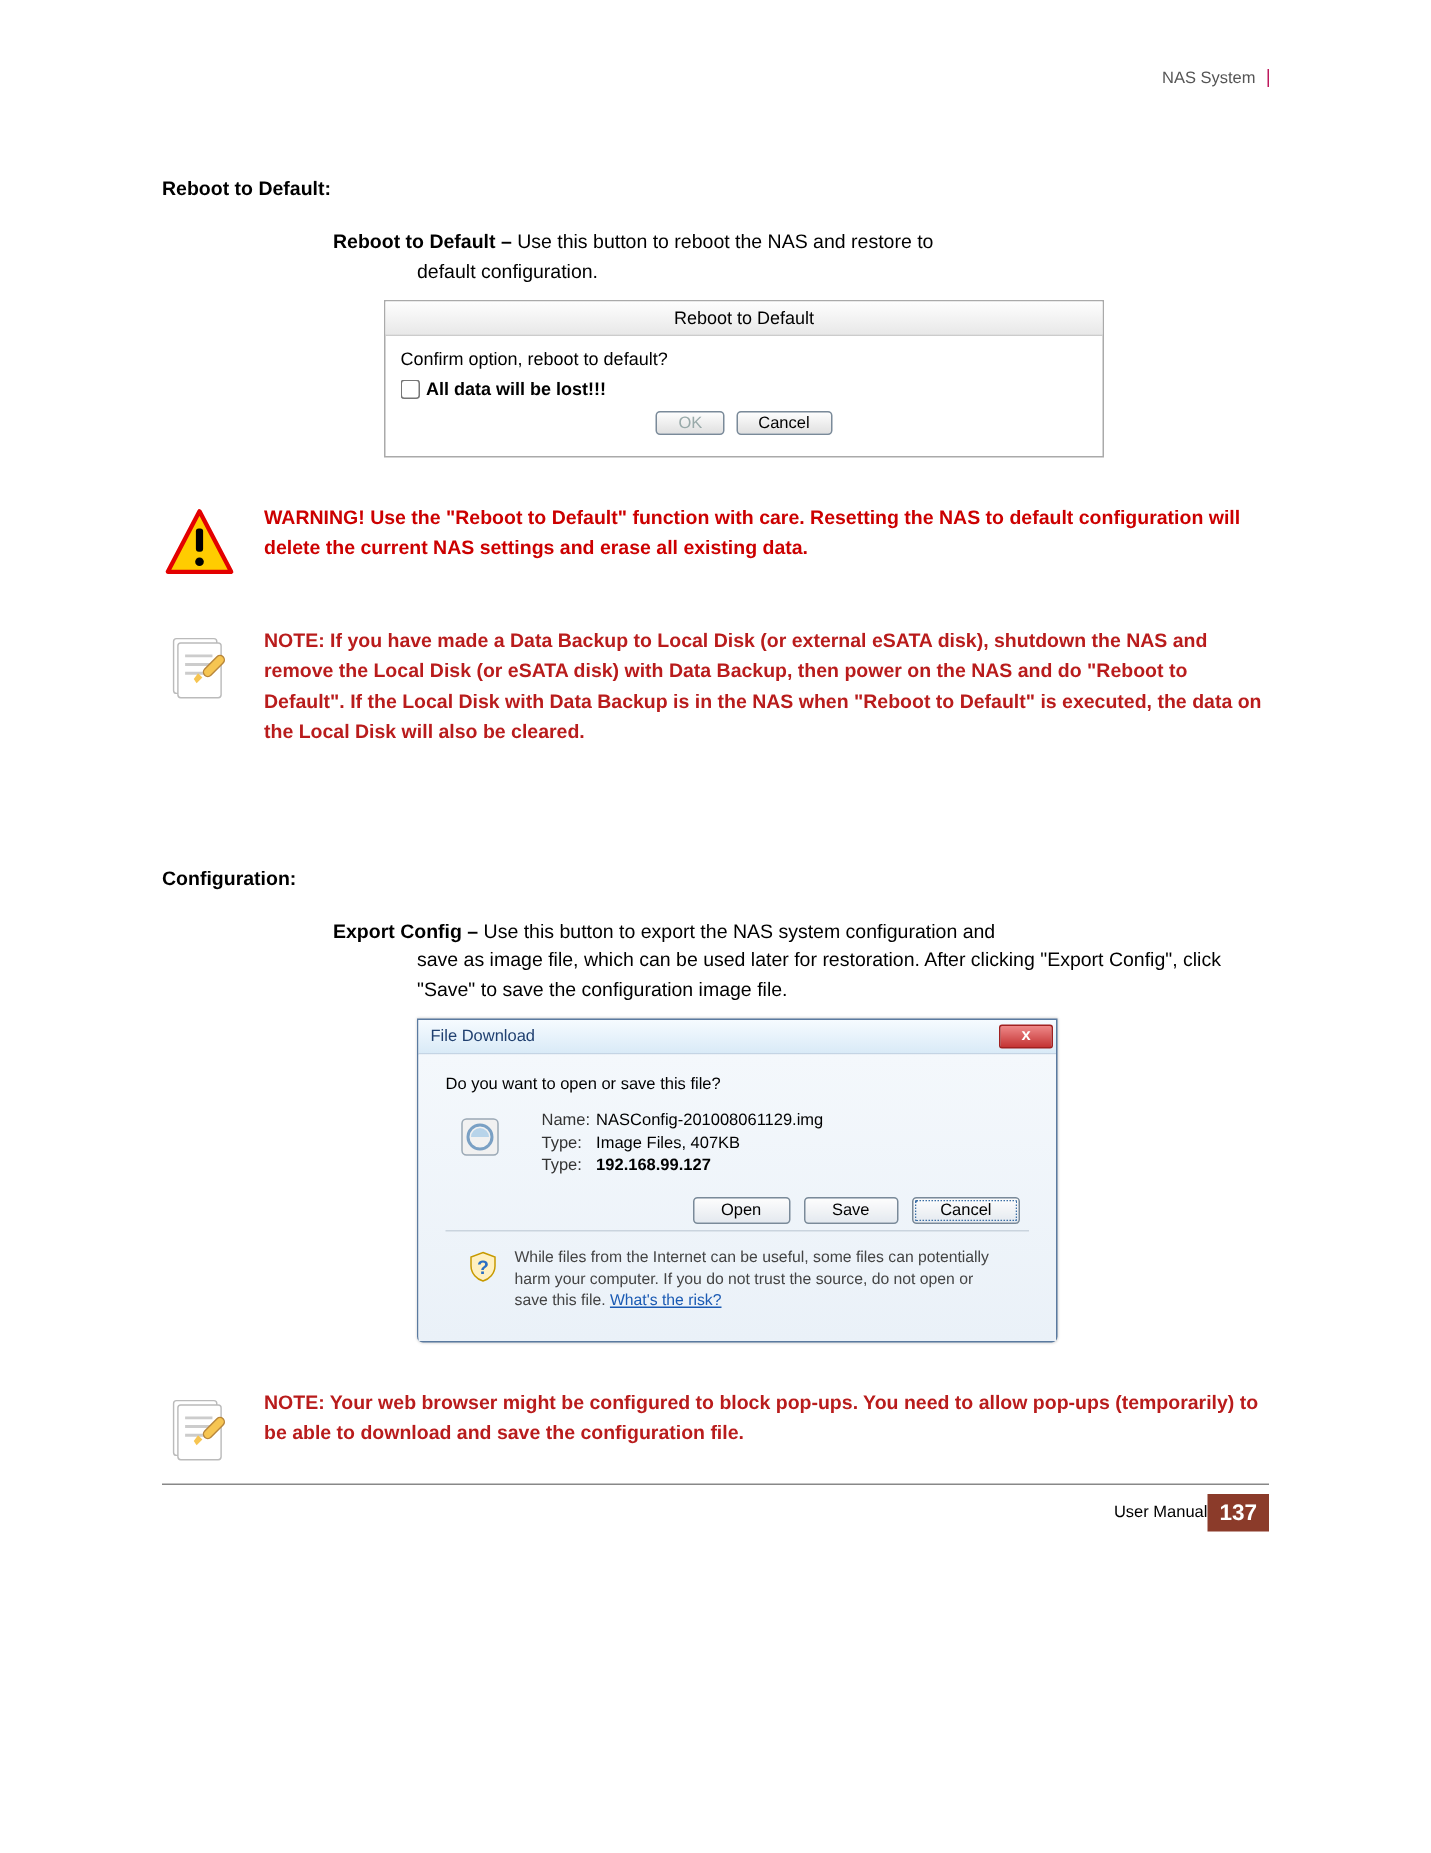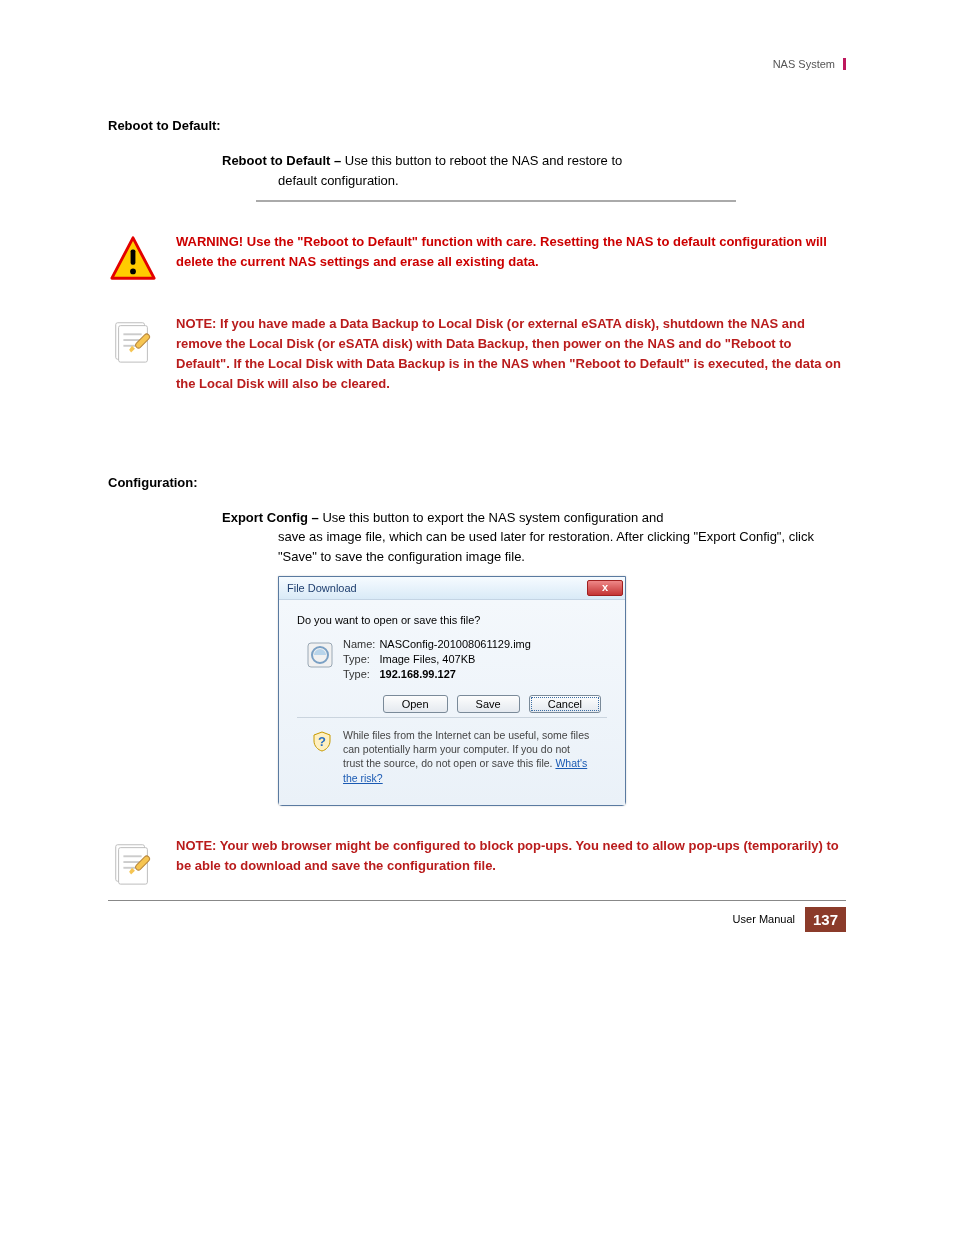--- a/index.html
+++ b/index.html
@@ -12,25 +12,25 @@
     margin: 0 auto;
     padding: 0;
   }
   .page {
     padding: 58px 108px 30px 108px;
     position: relative;
     min-height: 1155px;
   }
   .header-right {
     position: absolute;
-    top: 58px;
+    top: 46px;
     right: 108px;
     font-size: 11px;
     color: #555;
-    border-right: 3px solid #be185d;
+    border-right: 1px solid #be185d;
     padding-right: 8px;
   }
   h2.section {
     font-size: 13px;
     font-weight: bold;
     margin-top: 60px;
     margin-bottom: 18px;
   }
   h2.section.first { margin-top: 60px; }
   .indent {
@@ -101,21 +101,21 @@
     flex: 1;
     font-weight: bold;
     line-height: 1.55;
   }
   .text-red { color: #cc0000; }
   .text-blue { color: #b91c1c; }
   .section-spacer { height: 20px; }
 
   
   .filedlg {
-    width: 348px;
+    width: 427px;
     margin: 10px 0 22px 56px;
     border: 1px solid #5a7aa0;
     border-radius: 0 0 4px 4px;
     background: #fff;
     font-family: "Segoe UI", Tahoma, sans-serif;
     font-size: 11px;
     box-shadow: 0 0 2px rgba(0,0,0,0.2);
   }
   .filedlg-title {
     background: linear-gradient(#f6fbff,#d9eaf7);
@@ -142,21 +142,21 @@
     background: linear-gradient(#f4f8fc,#eaf1f8);
     padding: 14px 18px 10px 18px;
   }
   .filedlg-body .q {
     font-weight: normal;
     font-size: 11px;
     margin-bottom: 12px;
   }
   .fileinfo {
     display: flex;
-    gap: 8px;
+    gap: 26px;
     margin-left: 8px;
     margin-bottom: 12px;
   }
   .fileinfo .icon {
     width: 30px; height: 30px;
     display:flex; align-items:center; justify-content:center;
     margin-top:2px;
   }
   .fileinfo table { font-size: 11px; border-collapse: collapse; }
   .fileinfo td { padding: 0 4px 3px 0; vertical-align: top; white-space: nowrap; }
@@ -192,21 +192,20 @@
 
   
   .page-footer-line {
     border-top: 1px solid #888;
     margin-top: 12px;
   }
   .page-footer {
     display: flex;
     justify-content: flex-end;
     align-items: center;
-    gap: 10px;
     margin-top: 6px;
   }
   .page-footer .label { font-size: 11px; }
   .page-footer .num {
     background: #8b3b2a;
     color: #fff;
     font-weight: bold;
     padding: 4px 8px;
     font-size: 15px;
   }
@@ -220,20 +219,31 @@
 
   <h2 class="section first">Reboot to Default:</h2>
 
   <div class="indent">
     <p class="desc">
       <b>Reboot to Default –</b><span> Use this button to reboot the NAS and restore to</span>
       <span class="cont">default configuration.</span>
     </p>
 
     <div class="reboot-box">
+      <div class="reboot-title">Reboot to Default</div>
+      <div class="reboot-body">
+        <div class="line1">Confirm option, reboot to default?</div>
+        <div class="line2">
+          <input type="checkbox" style=""><b>All data will be lost!!!</b>
+        </div>
+        <div class="reboot-btns">
+          <button class="disabled">OK</button>
+          <button>Cancel</button>
+        </div>
+      </div>
     </div>
   </div>
 
   <div class="iconrow">
     <div class="icon">
       <svg viewBox="0 0 50 50" width="48" height="48">
         <polygon points="25,3 47,45 3,45" fill="#ffcc00" stroke="#e30000" stroke-width="3" stroke-linejoin="round"></polygon>
         <rect x="22.5" y="15" width="5" height="16" rx="2" fill="#000"></rect>
         <circle cx="25" cy="38" r="3" fill="#000"></circle>
       </svg>

